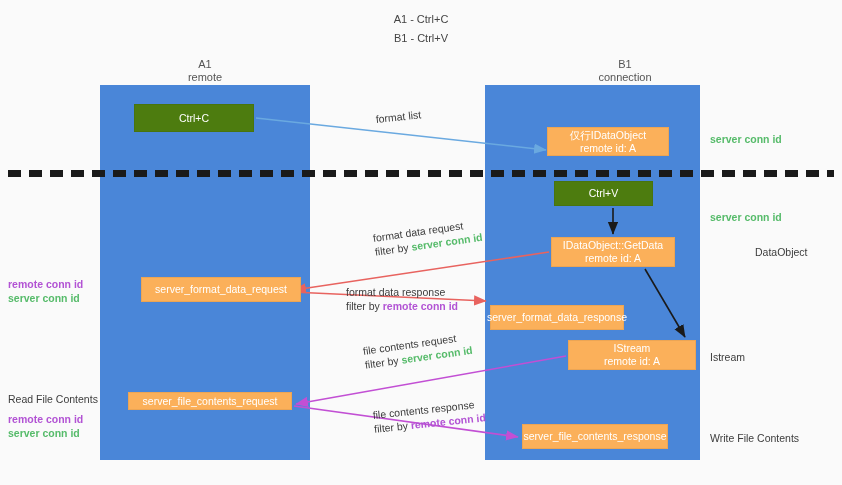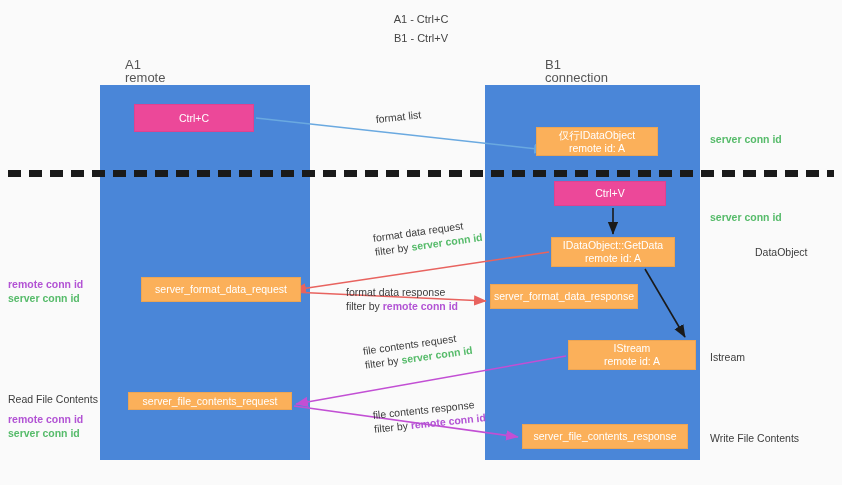--- a/index.html
+++ b/index.html
@@ -21,21 +21,22 @@
     top: 10px;
     width: 842px;
     text-align: center;
     font-size: 11px;
     color: #444444;
     line-height: 19px;
     white-space: pre-line;
   }
   .lane-head {
     position: absolute;
-    font-size: 13px;
+    text-align: center;
+    font-size: 11px;
     color: #555555;
     line-height: 13px;
     white-space: pre-line;
   }
   .lane {
     position: absolute;
     background: #4a86d8;
   }
   .node {
     position: absolute;
@@ -44,21 +45,21 @@
     flex-direction: column;
     align-items: center;
     justify-content: center;
     color: #ffffff;
     font-size: 10.5px;
     line-height: 13px;
     text-align: center;
     white-space: pre-line;
     border: 1px solid rgba(0,0,0,0.06);
   }
-  .node.green { background: #ec4899; text-align: right; }
+  .node.green { background: #4d7c0f; text-align: right; }
   .node.orange { background: #fbb05a; }
 
   svg.wires {
     position: absolute;
     left: 0;
     top: 0;
     width: 842px;
     height: 485px;
     overflow: visible;
   }
@@ -135,31 +136,31 @@
         <line x1="549" y1="252" x2="294" y2="290" stroke="#e8635f" stroke-width="1.6" marker-end="url(#ah-red)"></line>
         <line x1="292" y1="292" x2="486" y2="301" stroke="#e8635f" stroke-width="1.6" marker-end="url(#ah-red)"></line>
         <line x1="645" y1="269" x2="685" y2="337" stroke="#1a1a1a" stroke-width="1.6" marker-end="url(#ah-black)"></line>
         <line x1="566" y1="356" x2="296" y2="404" stroke="#c24fd4" stroke-width="1.6" marker-end="url(#ah-purple)"></line>
         <line x1="294" y1="406" x2="518" y2="437" stroke="#c24fd4" stroke-width="1.6" marker-end="url(#ah-purple)"></line>
       </g>
   </svg>
 
   <div id="nodes">
       <div class="node green" style="left: 134px; top: 104px; width: 120px; height: 28px;">Ctrl+C</div>
-      <div class="node orange" style="left: 536px; top: 127px; width: 122px; height: 29px;">仅行IDataObject
+      <div class="node orange" style="left: 547px; top: 127px; width: 122px; height: 29px;">仅行IDataObject
 remote id: A</div>
-      <div class="node green" style="left: 554px; top: 181px; width: 112px; height: 25px;">Ctrl+V</div>
+      <div class="node green" style="left: 554px; top: 181px; width: 99px; height: 25px;">Ctrl+V</div>
       <div class="node orange" style="left: 551px; top: 237px; width: 124px; height: 30px;">IDataObject::GetData
 remote id: A</div>
       <div class="node orange" style="left: 130px; top: 277px; width: 160px; height: 25px; margin-left: 11px;">server_format_data_request</div>
-      <div class="node orange" style="left: 490px; top: 284px; width: 148px; height: 25px;">server_format_data_response</div>
+      <div class="node orange" style="left: 490px; top: 305px; width: 134px; height: 25px;">server_format_data_response</div>
       <div class="node orange" style="left: 568px; top: 340px; width: 128px; height: 30px;">IStream
 remote id: A</div>
       <div class="node orange" style="left: 128px; top: 392px; width: 164px; height: 18px;">server_file_contents_request</div>
-      <div class="node orange" style="left: 522px; top: 424px; width: 166px; height: 25px;">server_file_contents_response</div>
+      <div class="node orange" style="left: 522px; top: 424px; width: 146px; height: 25px;">server_file_contents_response</div>
     </div>
   <div id="edge-labels">
       <div class="edge-label" style="left: 375px; top: 112px; transform: rotate(-6deg); transform-origin: left top;">
         <div>format list</div>
       </div>
       <div class="edge-label" style="left: 372px; top: 231px; transform: rotate(-8deg); transform-origin: left top;">
         <div>format data request</div>
         <div><span>filter by </span><span class="hl-green">server conn id</span></div>
       </div>
       <div class="edge-label" style="left: 346px; top: 285px; transform: rotate(0deg); transform-origin: left top;">

